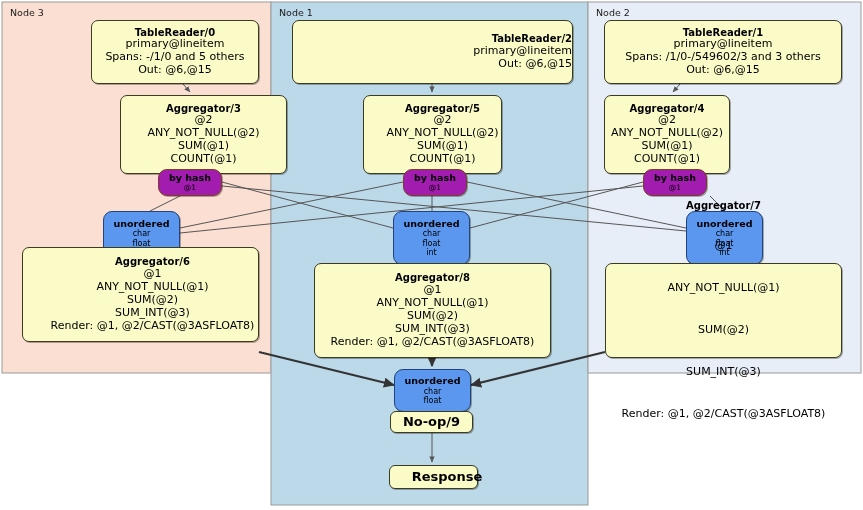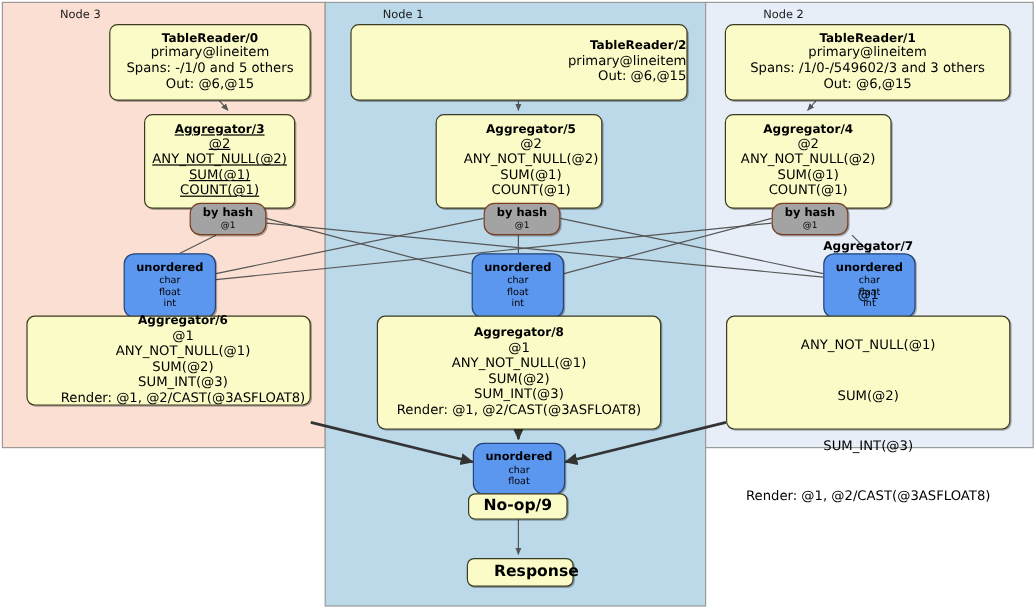--- a/index.html
+++ b/index.html
@@ -10,21 +10,20 @@
     font-family:"DejaVu Sans","Liberation Sans",sans-serif;
     overflow:hidden;
   }
   svg.layer{position:absolute;left:0;top:0;width:863px;height:510px;}
   .cluster-label{
     position:absolute;
     font-size:9.5px;
     color:#1a1a1a;
     font-family:"DejaVu Sans","Liberation Sans",sans-serif;
     white-space:nowrap;
-    margin-left:40px;
   }
   .node{
     position:absolute;
     box-sizing:border-box;
     display:flex;
     flex-direction:column;
     align-items:center;
     justify-content:center;
     text-align:center;
     line-height:1.18;
@@ -32,21 +31,21 @@
   .node .title{font-weight:bold;}
   .node .sub{}
   .n-yellow{
     background:#fbfbc8;
     border:1px solid #3b3b20;
     border-radius:7px;
     box-shadow:1px 1px 0 rgba(0,0,0,0.30);
     color:#000;
   }
   .n-orange{
-    background:#a3a3a3;
+    background:#a21caf;
     border:1px solid #7a3f22;
     border-radius:9px;
     box-shadow:1px 1px 0 rgba(0,0,0,0.30);
     color:#000;
   }
   .n-blue{
     background:#5b97ef;
     border:1px solid #22447a;
     border-radius:9px;
     box-shadow:1px 1px 0 rgba(0,0,0,0.30);
@@ -116,35 +115,35 @@
         <div class="title tr-title">TableReader/2</div>
         <div class="sub tr-sub">primary@lineitem</div>
         <div class="sub tr-sub">Out: @6,@15</div>
       </div>
       <div class="node n-yellow" style="left: 604px; top: 20px; width: 238px; height: 64px;">
         <div class="title tr-title">TableReader/1</div>
         <div class="sub tr-sub">primary@lineitem</div>
         <div class="sub tr-sub">Spans: /1/0-/549602/3 and 3 others</div>
         <div class="sub tr-sub">Out: @6,@15</div>
       </div>
-      <div class="node n-yellow" style="left: 120px; top: 95px; width: 126px; height: 79px; text-decoration: underline;">
+      <div class="node n-yellow" style="left: 120px; top: 95px; width: 167px; height: 79px;">
         <div class="title tr-title">Aggregator/3</div>
         <div class="sub tr-sub">@2</div>
         <div class="sub tr-sub">ANY_NOT_NULL(@2)</div>
         <div class="sub tr-sub">SUM(@1)</div>
         <div class="sub tr-sub">COUNT(@1)</div>
       </div>
       <div class="node n-yellow" style="left: 363px; top: 95px; width: 139px; height: 79px; padding-left: 20px;">
         <div class="title tr-title">Aggregator/5</div>
         <div class="sub tr-sub">@2</div>
         <div class="sub tr-sub">ANY_NOT_NULL(@2)</div>
         <div class="sub tr-sub">SUM(@1)</div>
         <div class="sub tr-sub">COUNT(@1)</div>
       </div>
-      <div class="node n-yellow" style="left: 604px; top: 95px; width: 139px; height: 79px;">
+      <div class="node n-yellow" style="left: 604px; top: 95px; width: 126px; height: 79px;">
         <div class="title tr-title">Aggregator/4</div>
         <div class="sub tr-sub">@2</div>
         <div class="sub tr-sub">ANY_NOT_NULL(@2)</div>
         <div class="sub tr-sub">SUM(@1)</div>
         <div class="sub tr-sub">COUNT(@1)</div>
       </div>
       <div class="node n-orange" style="left: 158px; top: 169px; width: 64px; height: 27px;">
         <div class="title hash-title">by hash</div>
         <div class="sub hash-sub">@1</div>
       </div>
@@ -167,21 +166,21 @@
         <div class="sub unord-sub">char</div>
         <div class="sub unord-sub">float</div>
         <div class="sub unord-sub">int</div>
       </div>
       <div class="node n-blue" style="left: 686px; top: 211px; width: 77px; height: 54px;">
         <div class="title unord-title">unordered</div>
         <div class="sub unord-sub">char</div>
         <div class="sub unord-sub">float</div>
         <div class="sub unord-sub">int</div>
       </div>
-      <div class="node n-yellow" style="left: 22px; top: 263px; width: 237px; height: 75px; padding-left: 24px;">
+      <div class="node n-yellow" style="left: 22px; top: 247px; width: 237px; height: 95px; padding-left: 24px;">
         <div class="title tr-title">Aggregator/6</div>
         <div class="sub tr-sub">@1</div>
         <div class="sub tr-sub">ANY_NOT_NULL(@1)</div>
         <div class="sub tr-sub">SUM(@2)</div>
         <div class="sub tr-sub">SUM_INT(@3)</div>
         <div class="sub tr-sub">Render: @1, @2/CAST(@3ASFLOAT8)</div>
       </div>
       <div class="node n-yellow" style="left: 314px; top: 263px; width: 237px; height: 95px;">
         <div class="title tr-title">Aggregator/8</div>
         <div class="sub tr-sub">@1</div>

